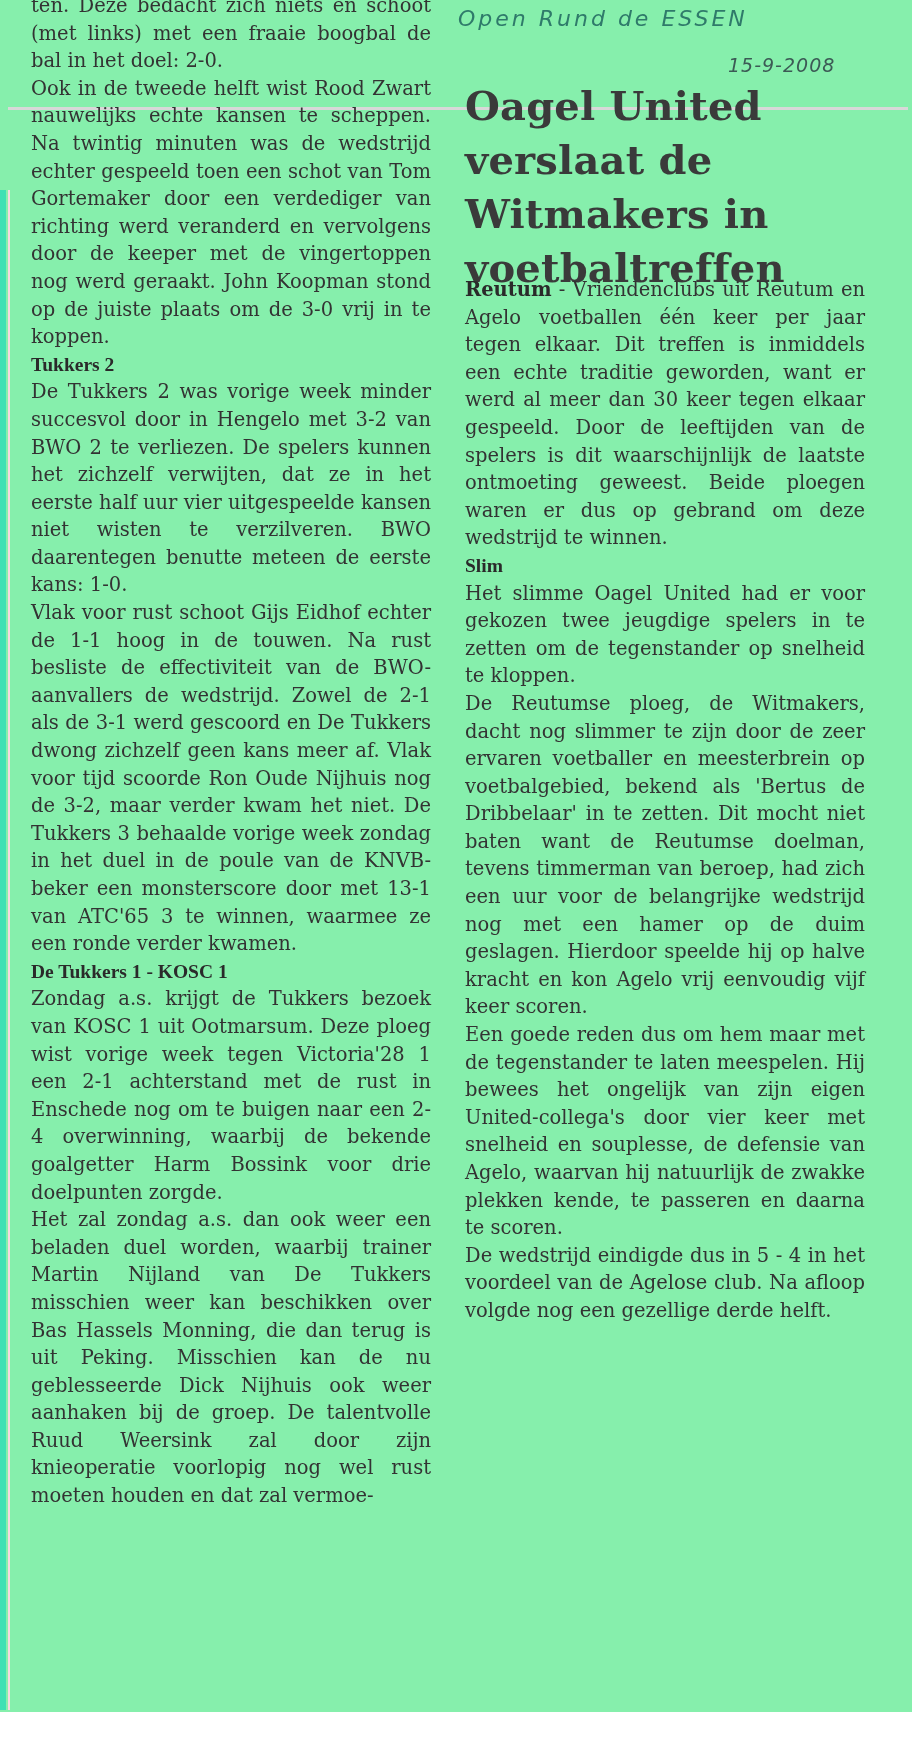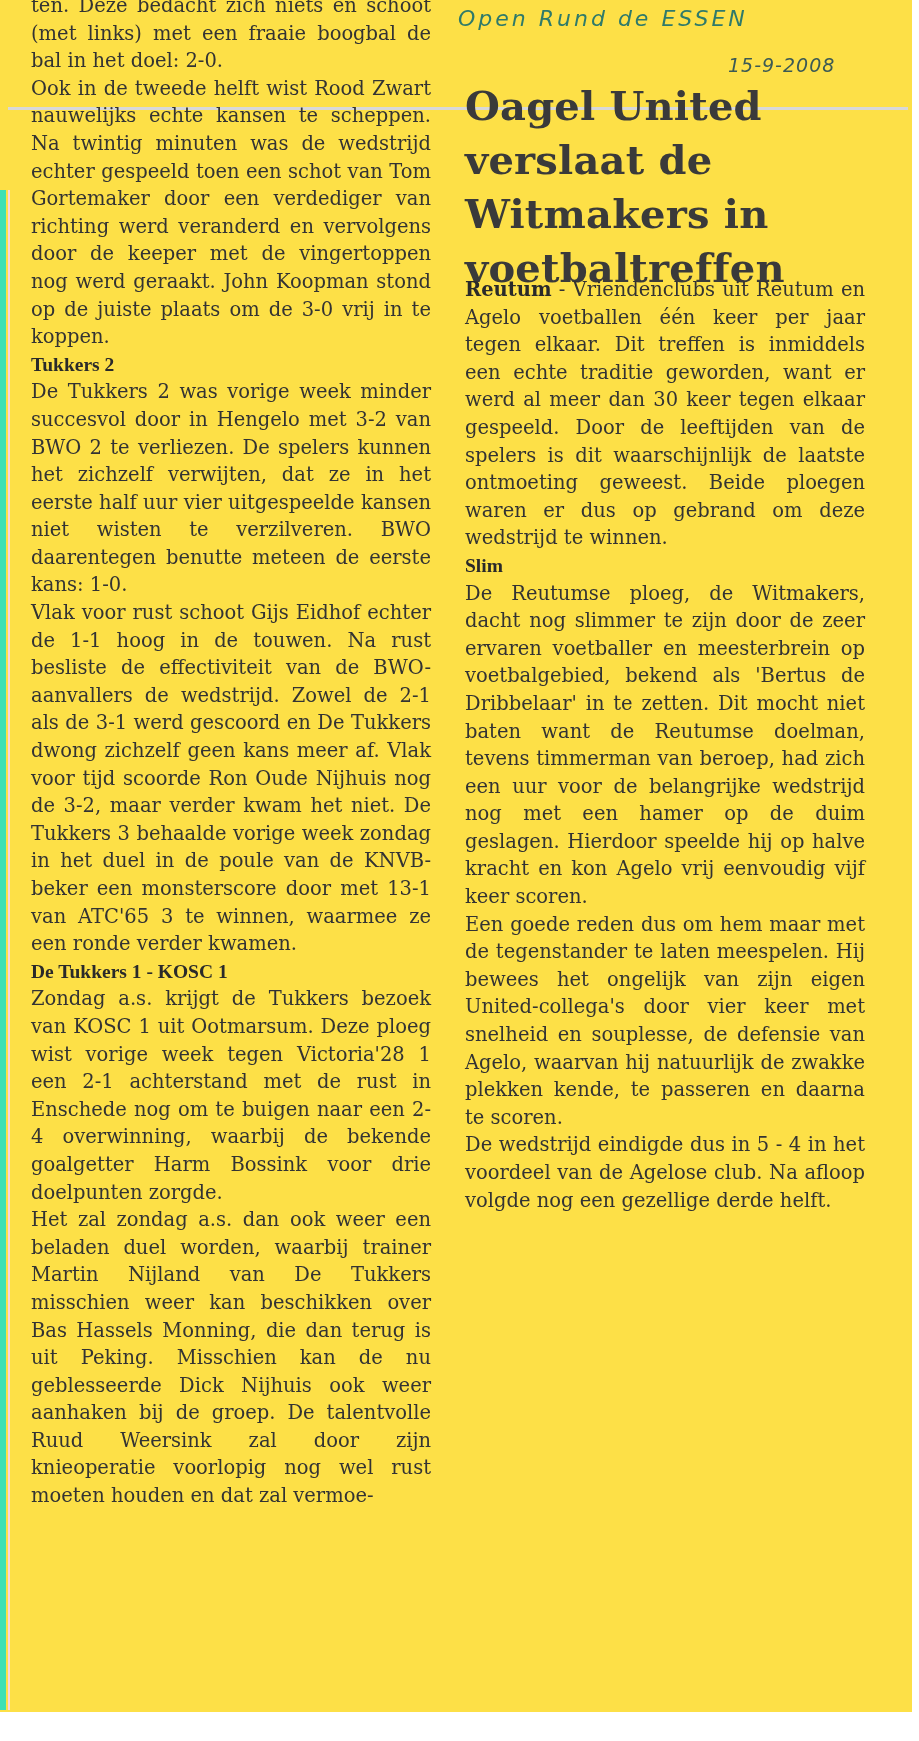--- a/index.html
+++ b/index.html
@@ -2,21 +2,21 @@
 <html><head>
 <meta charset="utf-8">
 <style>
   html, body { margin: 0; padding: 0; }
   body {
     width: 919px; height: 1741px; background: #ffffff; position: relative; overflow: hidden;
     font-family: "DejaVu Serif", "Liberation Serif", serif;
   }
   .paper {
     position: absolute; left: 0; top: 0; width: 912px; height: 1712px;
-    background: #fde047;
+    background: #86efac;
   }
   .edge-bar {
     position: absolute; left: 0; top: 190px; width: 6px; height: 1520px;
     background: #3fe0b4;
   }
   .edge-bar2 {
     position: absolute; left: 8px; top: 190px; width: 2px; height: 1520px;
     background: #f7d7e0;
   }
   .col {
@@ -64,17 +64,18 @@
     <p class="sub">De Tukkers 1 - KOSC 1</p>
     <p>Zondag a.s. krijgt de Tukkers bezoek van KOSC 1 uit Ootmarsum. Deze ploeg wist vorige week tegen Victoria'28 1 een 2-1 achterstand met de rust in Enschede nog om te buigen naar een 2-4 overwinning, waarbij de bekende goalgetter Harm Bossink voor drie doelpunten zorgde.</p>
     <p>Het zal zondag a.s. dan ook weer een beladen duel worden, waarbij trainer Martin Nijland van De Tukkers misschien weer kan beschikken over Bas Hassels Monning, die dan terug is uit Peking. Misschien kan de nu geblesseerde Dick Nijhuis ook weer aanhaken bij de groep. De talentvolle Ruud Weersink zal door zijn knieoperatie voorlopig nog wel rust moeten houden en dat zal vermoe-</p>
   </div>
 
   <h1 class="headline">Oagel United verslaat de Witmakers in voetbaltreffen</h1>
 
   <div class="col col-right">
     <p><span class="lead">Reutum</span><span> - </span><span>Vriendenclubs uit Reutum en Agelo voetballen één keer per jaar tegen elkaar. Dit treffen is inmiddels een echte traditie geworden, want er werd al meer dan 30 keer tegen elkaar gespeeld. Door de leeftijden van de spelers is dit waarschijnlijk de laatste ontmoeting geweest. Beide ploegen waren er dus op gebrand om deze wedstrijd te winnen.</span></p>
     <p class="sub">Slim</p>
+    <p>Het slimme Oagel United had er voor gekozen twee jeugdige spelers in te zetten om de tegenstander op snelheid te kloppen.</p>
     <p>De Reutumse ploeg, de Witmakers, dacht nog slimmer te zijn door de zeer ervaren voetballer en meesterbrein op voetbalgebied, bekend als 'Bertus de Dribbelaar' in te zetten. Dit mocht niet baten want de Reutumse doelman, tevens timmerman van beroep, had zich een uur voor de belangrijke wedstrijd nog met een hamer op de duim geslagen. Hierdoor speelde hij op halve kracht en kon Agelo vrij eenvoudig vijf keer scoren.</p>
     <p>Een goede reden dus om hem maar met de tegenstander te laten meespelen. Hij bewees het ongelijk van zijn eigen United-collega's door vier keer met snelheid en souplesse, de defensie van Agelo, waarvan hij natuurlijk de zwakke plekken kende, te passeren en daarna te scoren.</p>
     <p>De wedstrijd eindigde dus in 5 - 4 in het voordeel van de Agelose club. Na afloop volgde nog een gezellige derde helft.</p>
   </div>
 </div>
 
 </body></html>

